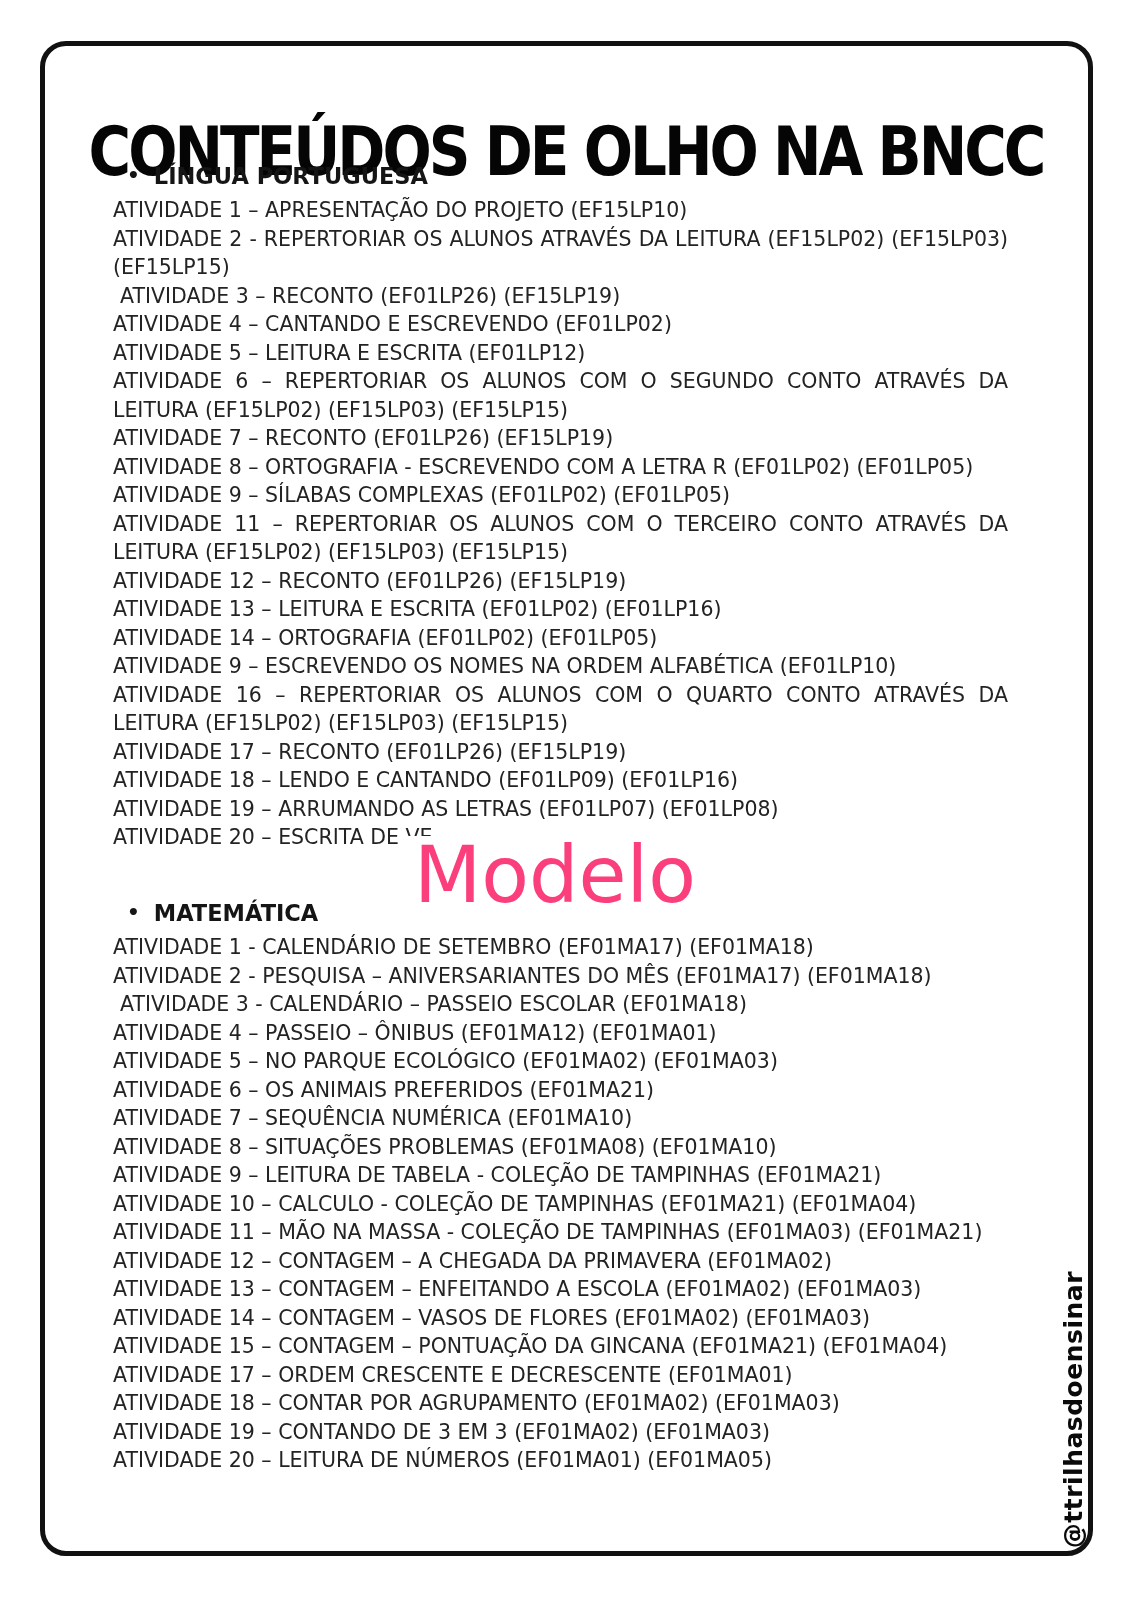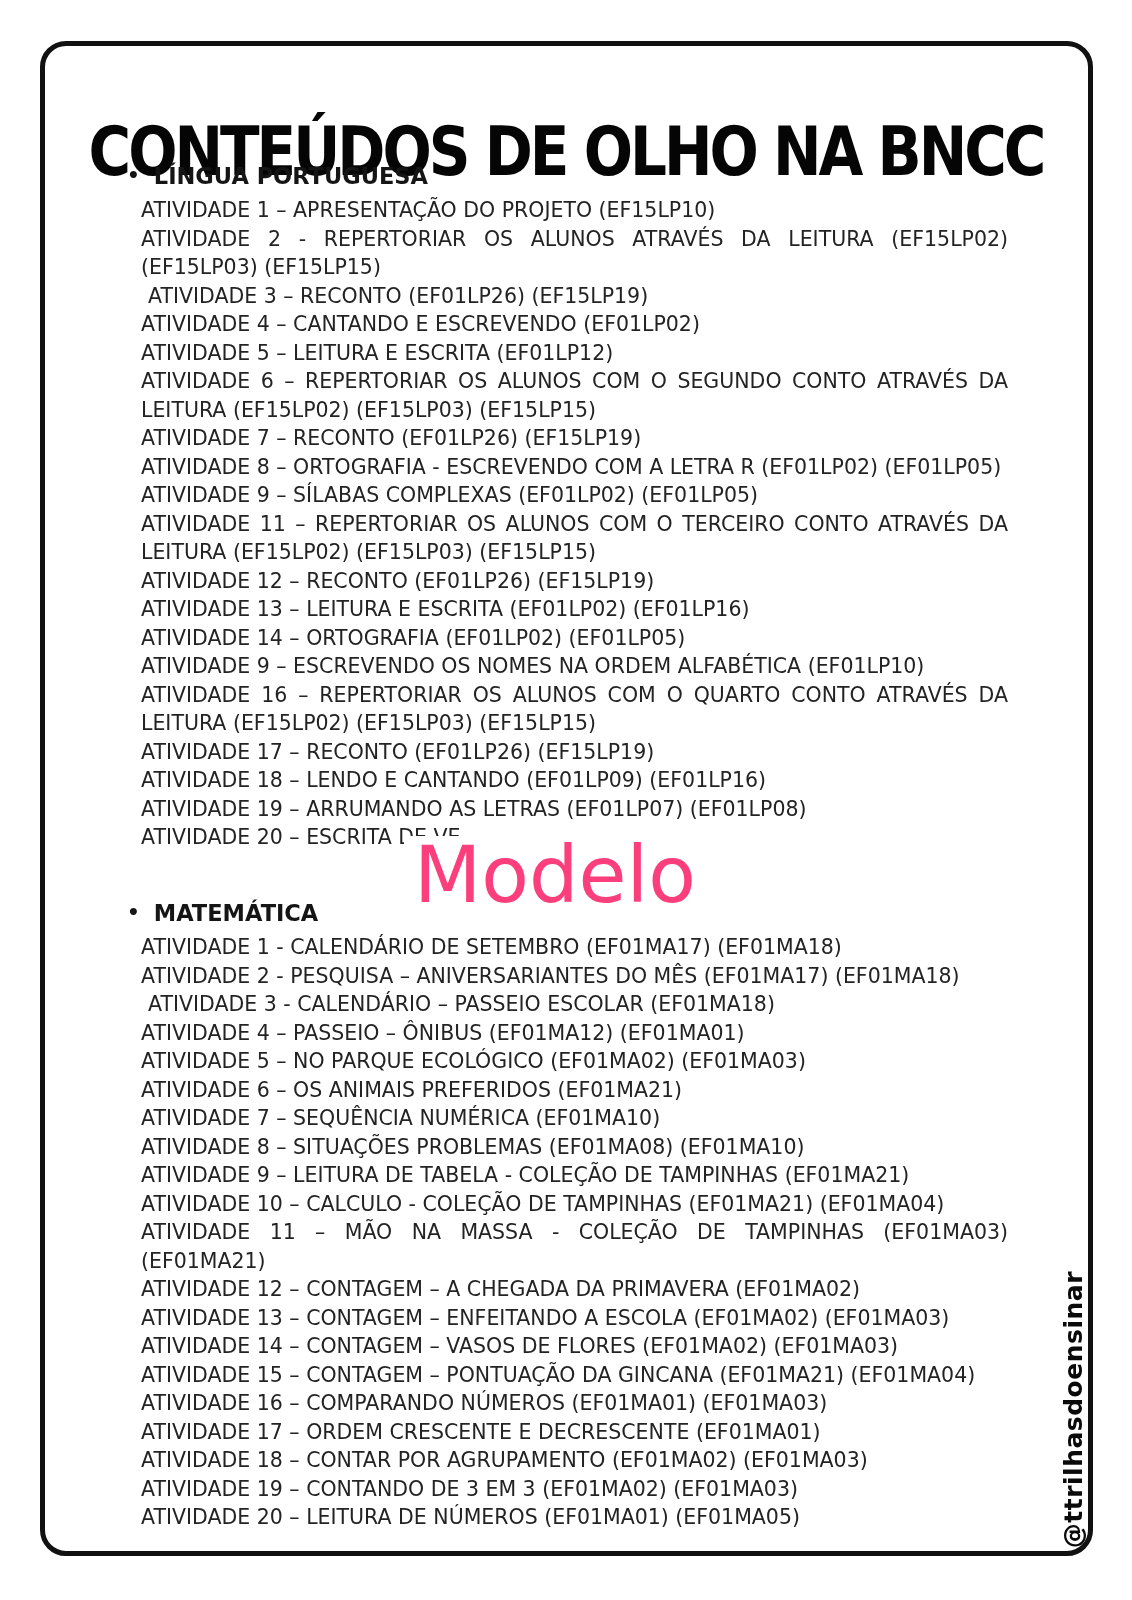--- a/index.html
+++ b/index.html
@@ -20,21 +20,21 @@
   }
   .section { position: absolute; left: 113px; width: 895px; }
   .section-lp { top: 163px; }
   .section-ma { top: 900px; }
   .sec-header {
     display: flex; align-items: baseline; gap: 14px;
     padding-left: 14px; margin-bottom: 7px;
     font-weight: bold; font-size: 22.5px; color: #151515;
   }
   .bullet { font-size: 20px; line-height: 1; position: relative; top: -2px; }
-  .items { font-size: 20.5px; line-height: 28.5px; color: #232323; margin-left: 28px; }
+  .items { font-size: 20.5px; line-height: 28.5px; color: #232323; }
   .items p { margin: 0; text-align: justify; }
   .items p.indent { padding-left: 7px; }
   .watermark-box {
     position: absolute; left: 404px; top: 836px; width: 302px; height: 82px;
     background: #ffffff; display: flex; justify-content: center;
     overflow: visible;
   }
   .watermark-text {
     font-size: 78px; font-weight: 500; color: #fb3e7c;
     letter-spacing: 0px; line-height: 1; white-space: nowrap;
@@ -96,21 +96,20 @@
       <p>ATIVIDADE 6 – OS ANIMAIS PREFERIDOS (EF01MA21)</p>
       <p>ATIVIDADE 7 – SEQUÊNCIA NUMÉRICA (EF01MA10)</p>
       <p>ATIVIDADE 8 – SITUAÇÕES PROBLEMAS (EF01MA08) (EF01MA10)</p>
       <p>ATIVIDADE 9 – LEITURA DE TABELA - COLEÇÃO DE TAMPINHAS (EF01MA21)</p>
       <p>ATIVIDADE 10 – CALCULO - COLEÇÃO DE TAMPINHAS (EF01MA21) (EF01MA04)</p>
       <p>ATIVIDADE 11 – MÃO NA MASSA - COLEÇÃO DE TAMPINHAS (EF01MA03) (EF01MA21)</p>
       <p>ATIVIDADE 12 – CONTAGEM – A CHEGADA DA PRIMAVERA (EF01MA02)</p>
       <p>ATIVIDADE 13 – CONTAGEM – ENFEITANDO A ESCOLA (EF01MA02) (EF01MA03)</p>
       <p>ATIVIDADE 14 – CONTAGEM – VASOS DE FLORES (EF01MA02) (EF01MA03)</p>
       <p>ATIVIDADE 15 – CONTAGEM – PONTUAÇÃO DA GINCANA (EF01MA21) (EF01MA04)</p>
-      <p>ATIVIDADE 16 – COMPARANDO NÚMEROS (EF01MA01) (EF01MA03)</p>
       <p>ATIVIDADE 17 – ORDEM CRESCENTE E DECRESCENTE (EF01MA01)</p>
       <p>ATIVIDADE 18 – CONTAR POR AGRUPAMENTO (EF01MA02) (EF01MA03)</p>
       <p>ATIVIDADE 19 – CONTANDO DE 3 EM 3 (EF01MA02) (EF01MA03)</p>
       <p>ATIVIDADE 20 – LEITURA DE NÚMEROS (EF01MA01) (EF01MA05)</p>
     </div>
 </div>
 
 <div class="watermark-box">
   <span class="watermark-text">Modelo</span>
 </div>

